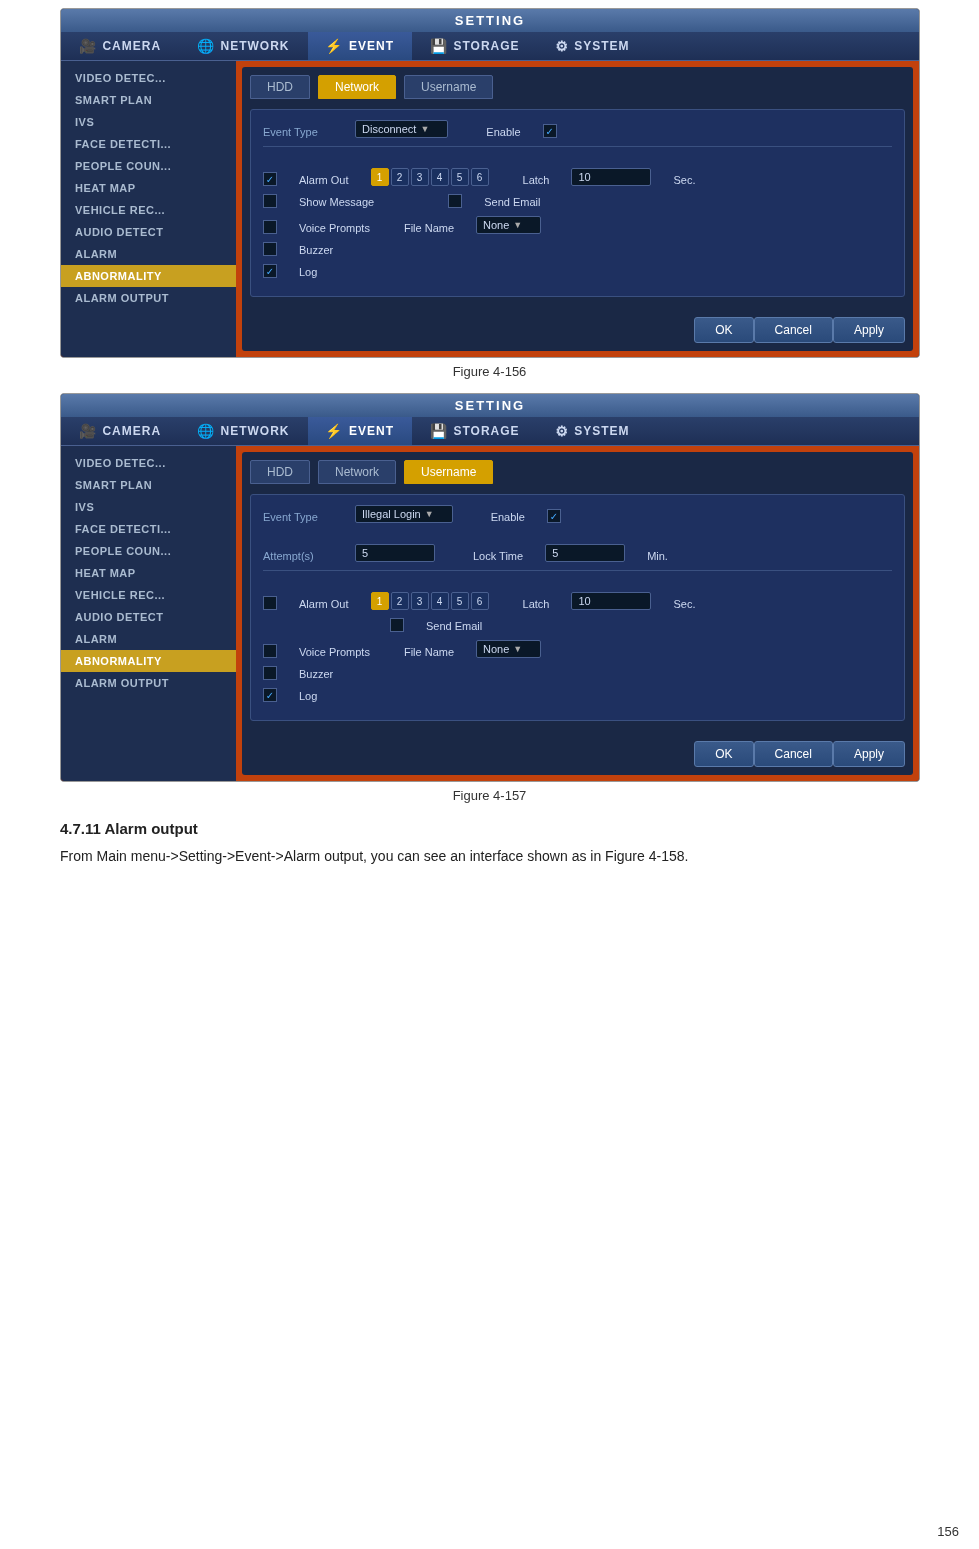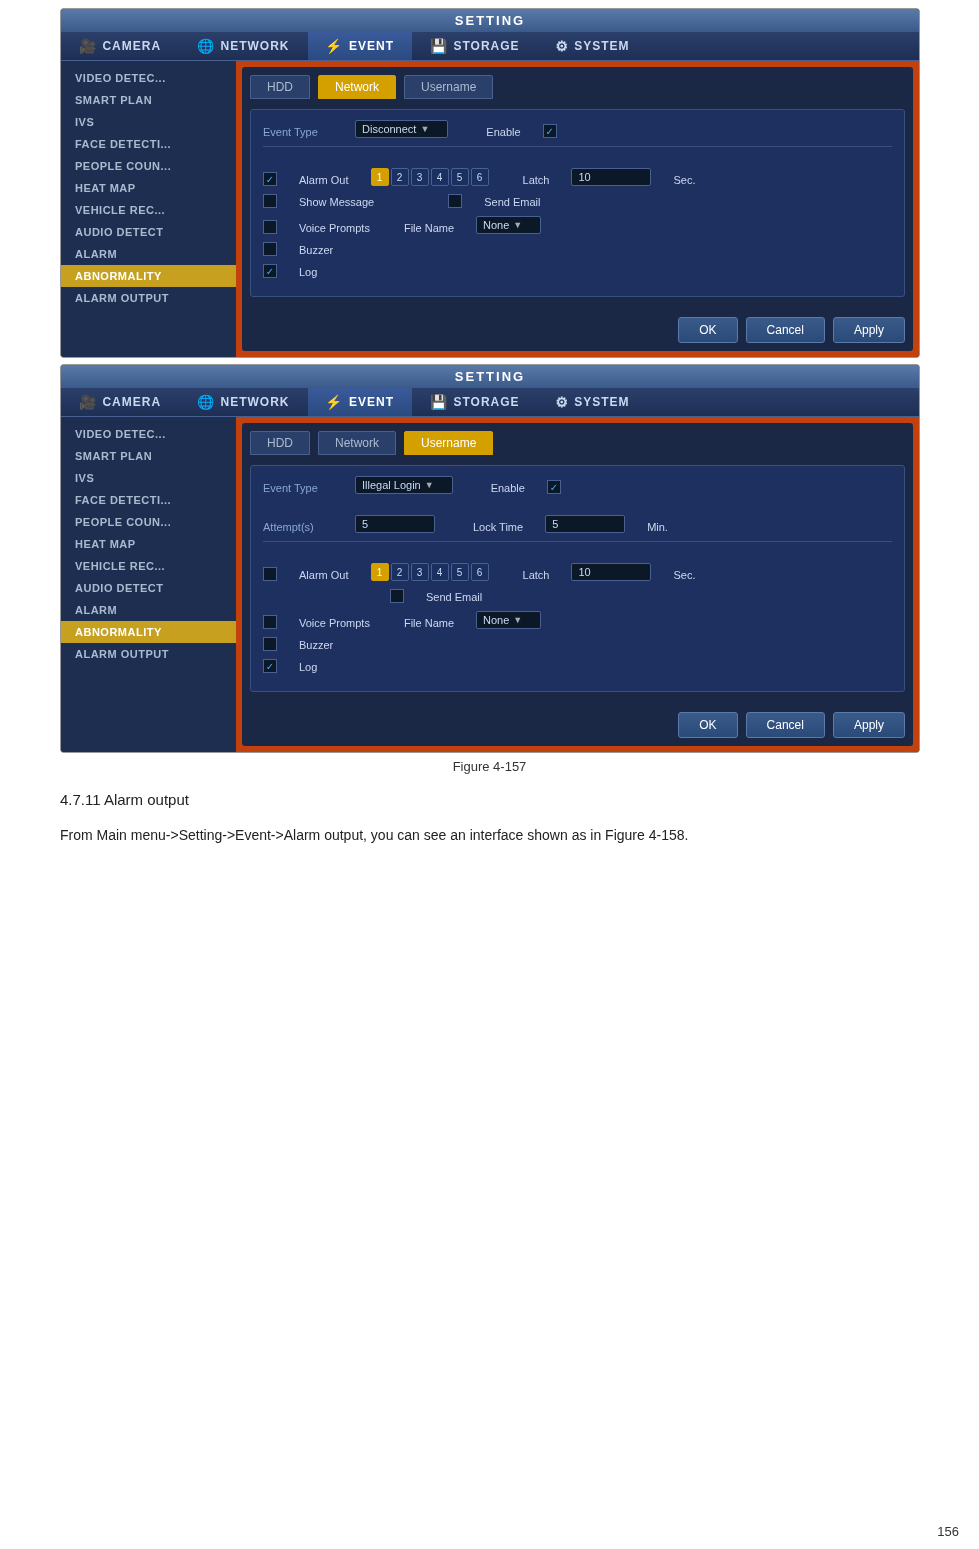--- a/index.html
+++ b/index.html
@@ -202,21 +202,20 @@
     .checkbox-box.checked::after {
       content: '✓';
       color: #4af;
       font-size: 10px;
     }
 
     
     .bottom-buttons {
       display: flex;
       justify-content: flex-end;
-      gap: 8px;
       margin-top: 12px;
       padding-top: 8px;
     }
     .btn {
       padding: 5px 20px;
       border-radius: 3px;
       font-size: 12px;
       cursor: pointer;
       border: 1px solid #5a7aaa;
       background: linear-gradient(to bottom, #3a5a8a, #2a4a7a);
@@ -233,22 +232,22 @@
 
     
     .bottom-text {
       padding: 0 0 10px 0;
       font-size: 14px;
       color: #222;
       line-height: 1.6;
     }
     .bottom-text h3 {
       font-size: 15px;
-      font-weight: normal;
-      margin-bottom: 12px;
+      font-weight: bold;
+      margin-bottom: 4px;
     }
 
     
     .page-number {
       position: absolute;
       bottom: 10px;
       right: 20px;
       font-size: 13px;
       color: #333;
     }
@@ -381,20 +380,21 @@
 
         <div class="bottom-buttons">
           <button class="btn">OK</button>
           <button class="btn">Cancel</button>
           <button class="btn">Apply</button>
         </div>
       </div>
     </div>
   </div>
 
+  <div class="figure-caption">Figure 4-156</div>
 
   <div class="figure-container">
 
     <div class="setting-titlebar">
       <span>SETTING</span>
     </div>
 
     <div class="top-nav">
       <div class="top-nav-item">
         <span class="nav-icon">🎥</span>

